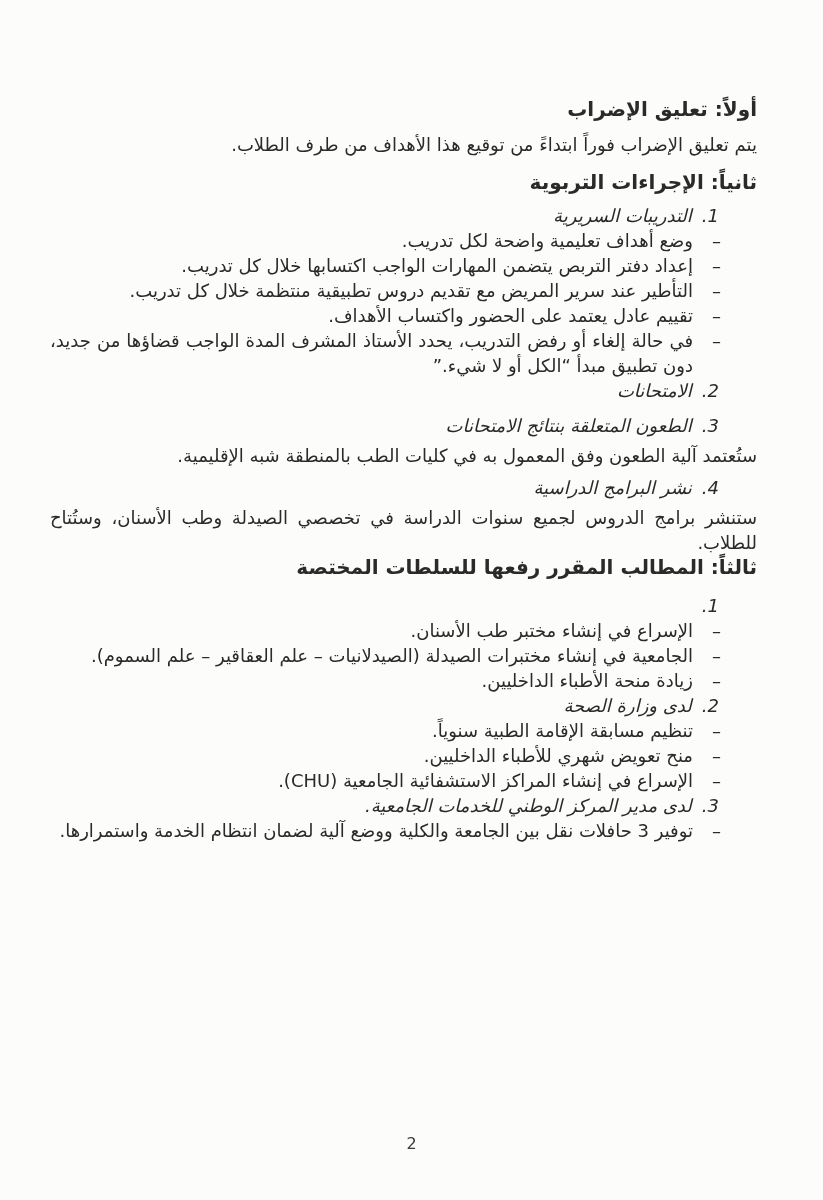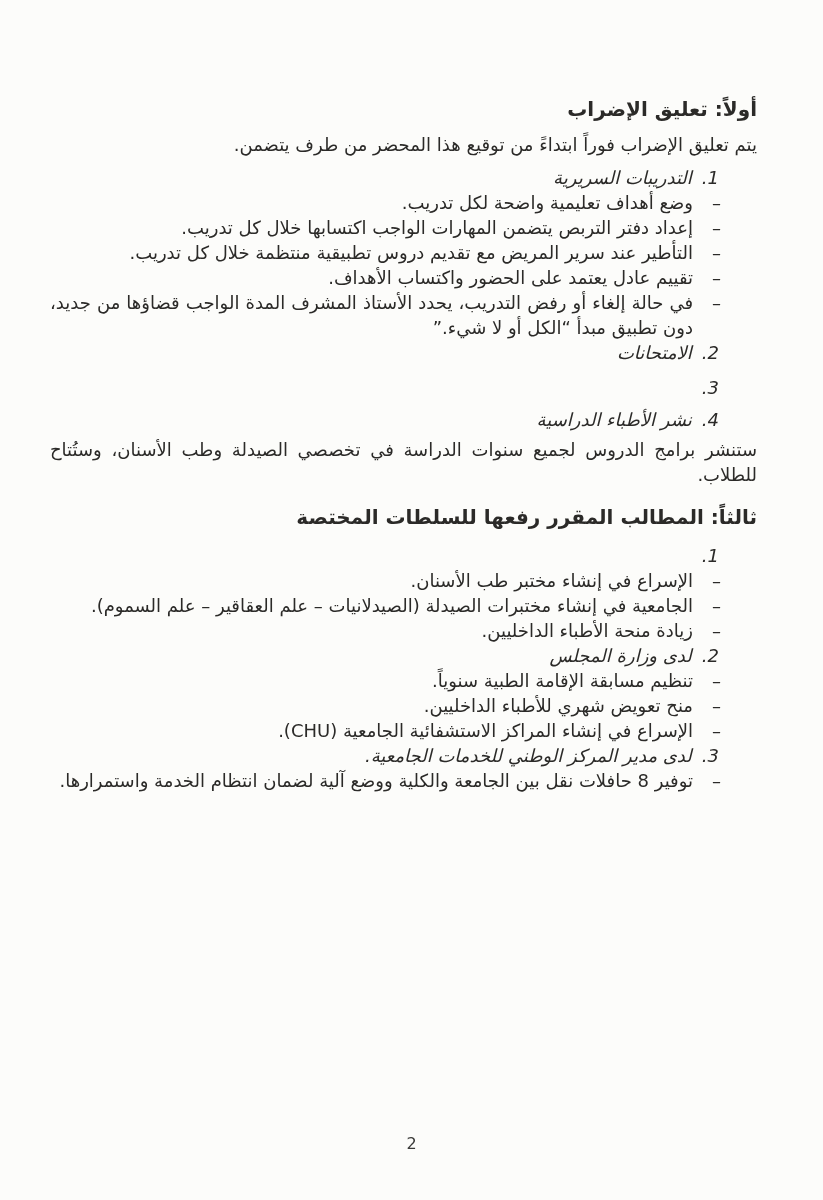--- a/index.html
+++ b/index.html
@@ -59,41 +59,42 @@
   }
   .bullet .b-text {
     flex: 1;
     text-align: justify;
   }
   .mt5  { margin-top: 5px; }
   .mt7  { margin-top: 7px; }
   .mt8  { margin-top: 8px; }
   .mt10 { margin-top: 10px; }
   .mt13 { margin-top: 13px; }
-  .mt18 { margin-top: 18px; }
+  .mt18 { }
   .page-number {
     position: absolute;
     top: 1134px;
     left: 0;
     right: 0;
     text-align: center;
     font-size: 16px;
     color: #3a3a38;
   }
 </style>
 </head>
 <body>
 
 <div class="page">
   <div class="content">
 
     <div class="h">أولاً: تعليق الإضراب</div>
 
-    <p class="para mt10">يتم تعليق الإضراب فوراً ابتداءً من توقيع هذا المحضر من طرف يتضمن.</p>
+    <p class="para mt10">يتم تعليق الإضراب فوراً ابتداءً من توقيع هذا الأهداف من طرف الطلاب.</p>
 
+    <div class="h mt13">ثانياً: الإجراءات التربوية</div>
 
     <div class="num-item mt8">
       <span class="num">1.</span>
       <span class="txt">التدريبات السريرية</span>
     </div>
 
     <div class="bullet">
       <span class="dash">–</span>
       <div class="b-text">وضع أهداف تعليمية واضحة لكل تدريب.</div>
     </div>
@@ -115,26 +116,28 @@
     </div>
 
     <div class="num-item">
       <span class="num">2.</span>
       <span class="txt">الامتحانات</span>
     </div>
 
 
     <div class="num-item mt10">
       <span class="num">3.</span>
+      <span class="txt">الطعون المتعلقة بنتائج الامتحانات</span>
     </div>
 
+    <p class="para mt5">ستُعتمد آلية الطعون وفق المعمول به في كليات الطب بالمنطقة شبه الإقليمية.</p>
 
     <div class="num-item mt7">
       <span class="num">4.</span>
-      <span class="txt">نشر الأطباء الدراسية</span>
+      <span class="txt">نشر البرامج الدراسية</span>
     </div>
 
     <p class="para mt5">ستنشر برامج الدروس لجميع سنوات الدراسة في تخصصي الصيدلة وطب الأسنان، وستُتاح للطلاب.</p>
 
 
     <div class="h mt18">ثالثاً: المطالب المقرر رفعها للسلطات المختصة</div>
 
     <div class="num-item mt13">
       <span class="num">1.</span>
     </div>
@@ -147,21 +150,21 @@
       <span class="dash">–</span>
       <div class="b-text">الجامعية في إنشاء مختبرات الصيدلة (الصيدلانيات – علم العقاقير – علم السموم).</div>
     </div>
     <div class="bullet">
       <span class="dash">–</span>
       <div class="b-text">زيادة منحة الأطباء الداخليين.</div>
     </div>
 
     <div class="num-item">
       <span class="num">2.</span>
-      <span class="txt">لدى وزارة المجلس</span>
+      <span class="txt">لدى وزارة الصحة</span>
     </div>
 
     <div class="bullet">
       <span class="dash">–</span>
       <div class="b-text">تنظيم مسابقة الإقامة الطبية سنوياً.</div>
     </div>
     <div class="bullet">
       <span class="dash">–</span>
       <div class="b-text">منح تعويض شهري للأطباء الداخليين.</div>
     </div>
@@ -170,19 +173,19 @@
       <div class="b-text">الإسراع في إنشاء المراكز الاستشفائية الجامعية (CHU).</div>
     </div>
 
     <div class="num-item">
       <span class="num">3.</span>
       <span class="txt">لدى مدير المركز الوطني للخدمات الجامعية.</span>
     </div>
 
     <div class="bullet">
       <span class="dash">–</span>
-      <div class="b-text">توفير 8 حافلات نقل بين الجامعة والكلية ووضع آلية لضمان انتظام الخدمة واستمرارها.</div>
+      <div class="b-text">توفير 3 حافلات نقل بين الجامعة والكلية ووضع آلية لضمان انتظام الخدمة واستمرارها.</div>
     </div>
 
   </div>
 
   <div class="page-number">2</div>
 </div>
 
 </body></html>

